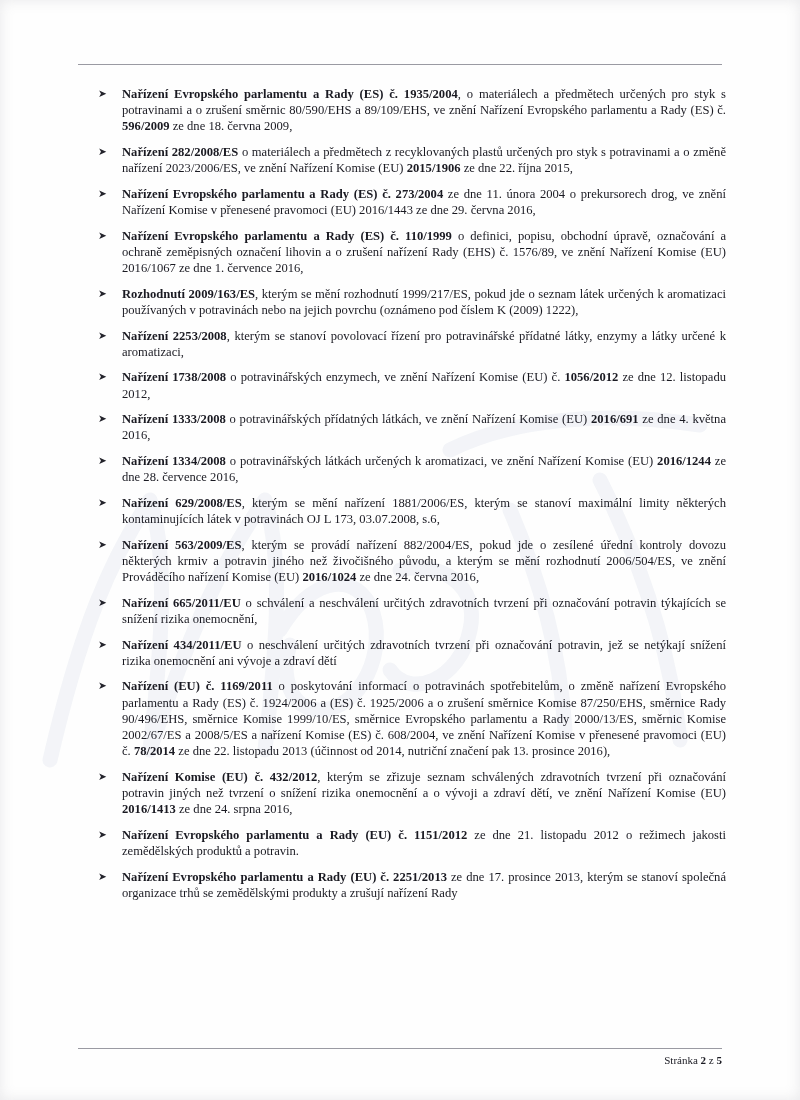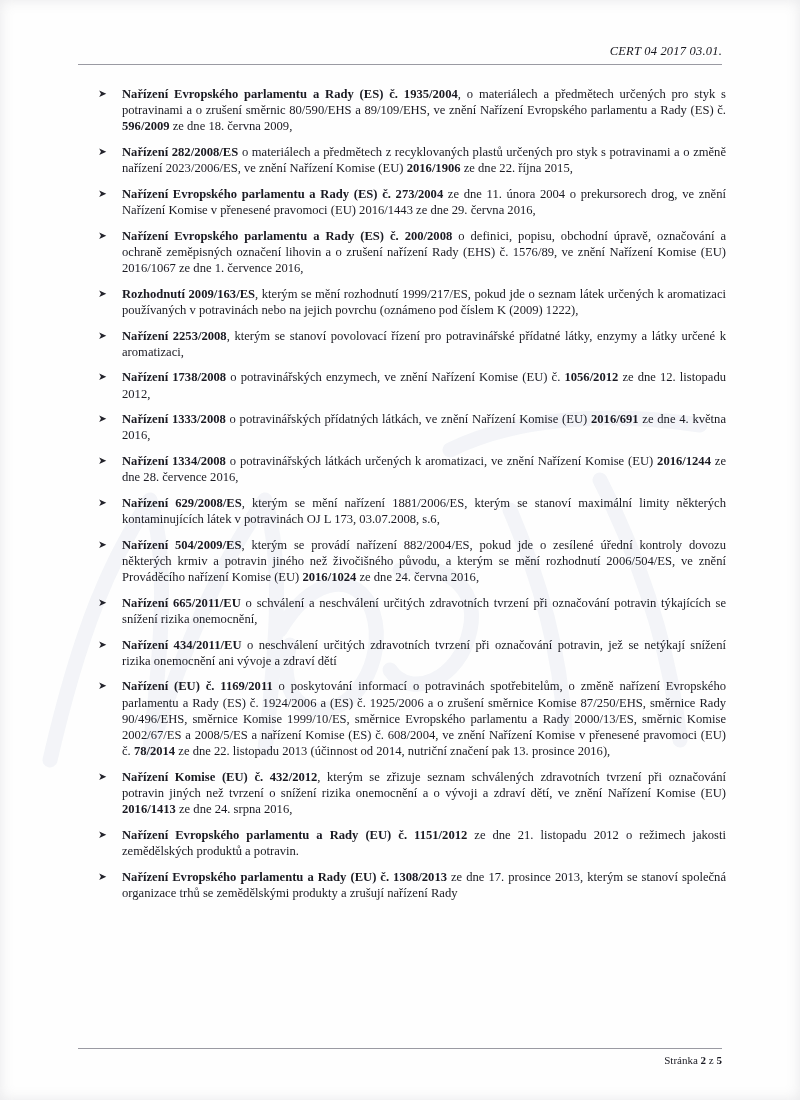--- a/index.html
+++ b/index.html
@@ -133,40 +133,39 @@
       <path d="M10 430 C 40 300, 70 230, 110 170 C 130 230, 120 330, 110 420"></path>
       <path d="M110 420 C 150 300, 185 225, 225 170 C 245 235, 235 330, 225 420"></path>
       <path d="M240 300 C 270 250, 310 240, 330 275 C 350 320, 320 380, 280 380 C 250 380, 240 345, 250 315"></path>
       <path d="M360 240 C 400 230, 440 255, 430 300 C 420 350, 370 370, 350 340"></path>
       <path d="M470 180 C 500 250, 520 320, 525 400"></path>
       <path d="M560 150 C 600 230, 630 320, 640 410"></path>
       <path d="M410 120 C 470 90, 560 80, 660 95"></path>
     </g>
   </svg>
 
-  <div class="header">CERT  04 2017 03.01.</div>
   <div class="header-rule"></div>
 
   <div class="content">
     <ul class="items" id="list">
         <li class="item">
           <span class="bullet">➤</span>
           <span class="txt"><b>Nařízení Evropského parlamentu a Rady (ES) č. 1935/2004</b>, o materiálech a předmětech určených pro styk s potravinami a o zrušení směrnic 80/590/EHS a 89/109/EHS, ve znění Nařízení Evropského parlamentu a Rady (ES) č. <b>596/2009</b> ze dne 18. června 2009,</span>
         </li>
         <li class="item">
           <span class="bullet">➤</span>
-          <span class="txt"><b>Nařízení 282/2008/ES</b> o materiálech a předmětech z recyklovaných plastů určených pro styk s potravinami a o změně nařízení 2023/2006/ES, ve znění Nařízení Komise (EU) <b>2016/1906</b> ze dne 22. října 2015,</span>
+          <span class="txt"><b>Nařízení 282/2008/ES</b> o materiálech a předmětech z recyklovaných plastů určených pro styk s potravinami a o změně nařízení 2023/2006/ES, ve znění Nařízení Komise (EU) <b>2015/1906</b> ze dne 22. října 2015,</span>
         </li>
         <li class="item">
           <span class="bullet">➤</span>
           <span class="txt"><b>Nařízení Evropského parlamentu a Rady (ES) č. 273/2004</b> ze dne 11. února 2004 o prekursorech drog, ve znění Nařízení Komise v přenesené pravomoci (EU) 2016/1443 ze dne 29. června 2016,</span>
         </li>
         <li class="item">
           <span class="bullet">➤</span>
-          <span class="txt"><b>Nařízení Evropského parlamentu a Rady (ES) č. 200/2008</b> o definici, popisu, obchodní úpravě, označování a ochraně zeměpisných označení lihovin a o zrušení nařízení Rady (EHS) č. 1576/89, ve znění Nařízení Komise (EU) 2016/1067 ze dne 1. července 2016,</span>
+          <span class="txt"><b>Nařízení Evropského parlamentu a Rady (ES) č. 110/1999</b> o definici, popisu, obchodní úpravě, označování a ochraně zeměpisných označení lihovin a o zrušení nařízení Rady (EHS) č. 1576/89, ve znění Nařízení Komise (EU) 2016/1067 ze dne 1. července 2016,</span>
         </li>
         <li class="item">
           <span class="bullet">➤</span>
           <span class="txt"><b>Rozhodnutí 2009/163/ES</b>, kterým se mění rozhodnutí 1999/217/ES, pokud jde o seznam látek určených k aromatizaci používaných v potravinách nebo na jejich povrchu (oznámeno pod číslem K (2009) 1222),</span>
         </li>
         <li class="item">
           <span class="bullet">➤</span>
           <span class="txt"><b>Nařízení 2253/2008</b>, kterým se stanoví povolovací řízení pro potravinářské přídatné látky, enzymy a látky určené k aromatizaci,</span>
         </li>
         <li class="item">
@@ -180,21 +179,21 @@
         <li class="item">
           <span class="bullet">➤</span>
           <span class="txt"><b>Nařízení 1334/2008</b> o potravinářských látkách určených k aromatizaci, ve znění Nařízení Komise (EU) <b>2016/1244</b> ze dne 28. července 2016,</span>
         </li>
         <li class="item">
           <span class="bullet">➤</span>
           <span class="txt"><b>Nařízení 629/2008/ES</b>, kterým se mění nařízení 1881/2006/ES, kterým se stanoví maximální limity některých kontaminujících látek v potravinách  OJ L 173, 03.07.2008, s.6,</span>
         </li>
         <li class="item">
           <span class="bullet">➤</span>
-          <span class="txt"><b>Nařízení 504/2009/ES</b>, kterým se provádí nařízení  882/2004/ES, pokud jde o zesílené úřední kontroly dovozu některých krmiv a potravin jiného než živočišného původu, a kterým se mění rozhodnutí 2006/504/ES, ve znění Prováděcího nařízení Komise (EU) <b>2016/1024</b> ze dne 24. června 2016,</span>
+          <span class="txt"><b>Nařízení 563/2009/ES</b>, kterým se provádí nařízení  882/2004/ES, pokud jde o zesílené úřední kontroly dovozu některých krmiv a potravin jiného než živočišného původu, a kterým se mění rozhodnutí 2006/504/ES, ve znění Prováděcího nařízení Komise (EU) <b>2016/1024</b> ze dne 24. června 2016,</span>
         </li>
         <li class="item">
           <span class="bullet">➤</span>
           <span class="txt"><b>Nařízení 665/2011/EU</b> o schválení a neschválení určitých zdravotních tvrzení při označování potravin týkajících se snížení rizika onemocnění,</span>
         </li>
         <li class="item">
           <span class="bullet">➤</span>
           <span class="txt"><b>Nařízení 434/2011/EU</b> o neschválení určitých zdravotních tvrzení při označování potravin, jež se netýkají snížení rizika onemocnění ani vývoje a zdraví dětí</span>
         </li>
         <li class="item">
@@ -204,21 +203,21 @@
         <li class="item">
           <span class="bullet">➤</span>
           <span class="txt"><b>Nařízení Komise (EU) č. 432/2012</b>, kterým se zřizuje seznam schválených zdravotních tvrzení při označování potravin jiných než tvrzení o snížení rizika onemocnění a o vývoji a zdraví dětí, ve znění Nařízení Komise (EU) <b>2016/1413</b> ze dne 24. srpna 2016,</span>
         </li>
         <li class="item">
           <span class="bullet">➤</span>
           <span class="txt"><b>Nařízení Evropského parlamentu a Rady (EU) č. 1151/2012</b> ze dne 21. listopadu 2012 o režimech jakosti zemědělských produktů a potravin.</span>
         </li>
         <li class="item">
           <span class="bullet">➤</span>
-          <span class="txt"><b>Nařízení Evropského parlamentu a Rady (EU) č. 1308/2013</b> ze dne 17. prosince 2013, kterým se stanoví společná organizace trhů se zemědělskými produkty a zrušují nařízení Rady</span>
+          <span class="txt"><b>Nařízení Evropského parlamentu a Rady (EU) č. 2251/2013</b> ze dne 17. prosince 2013, kterým se stanoví společná organizace trhů se zemědělskými produkty a zrušují nařízení Rady</span>
         </li>
       </ul>
   </div>
 
   <div class="footer-rule"></div>
   <div class="footer">
     <span>Stránka </span><b>2</b><span> z </span><b>5</b>
   </div>
 
 </div>

